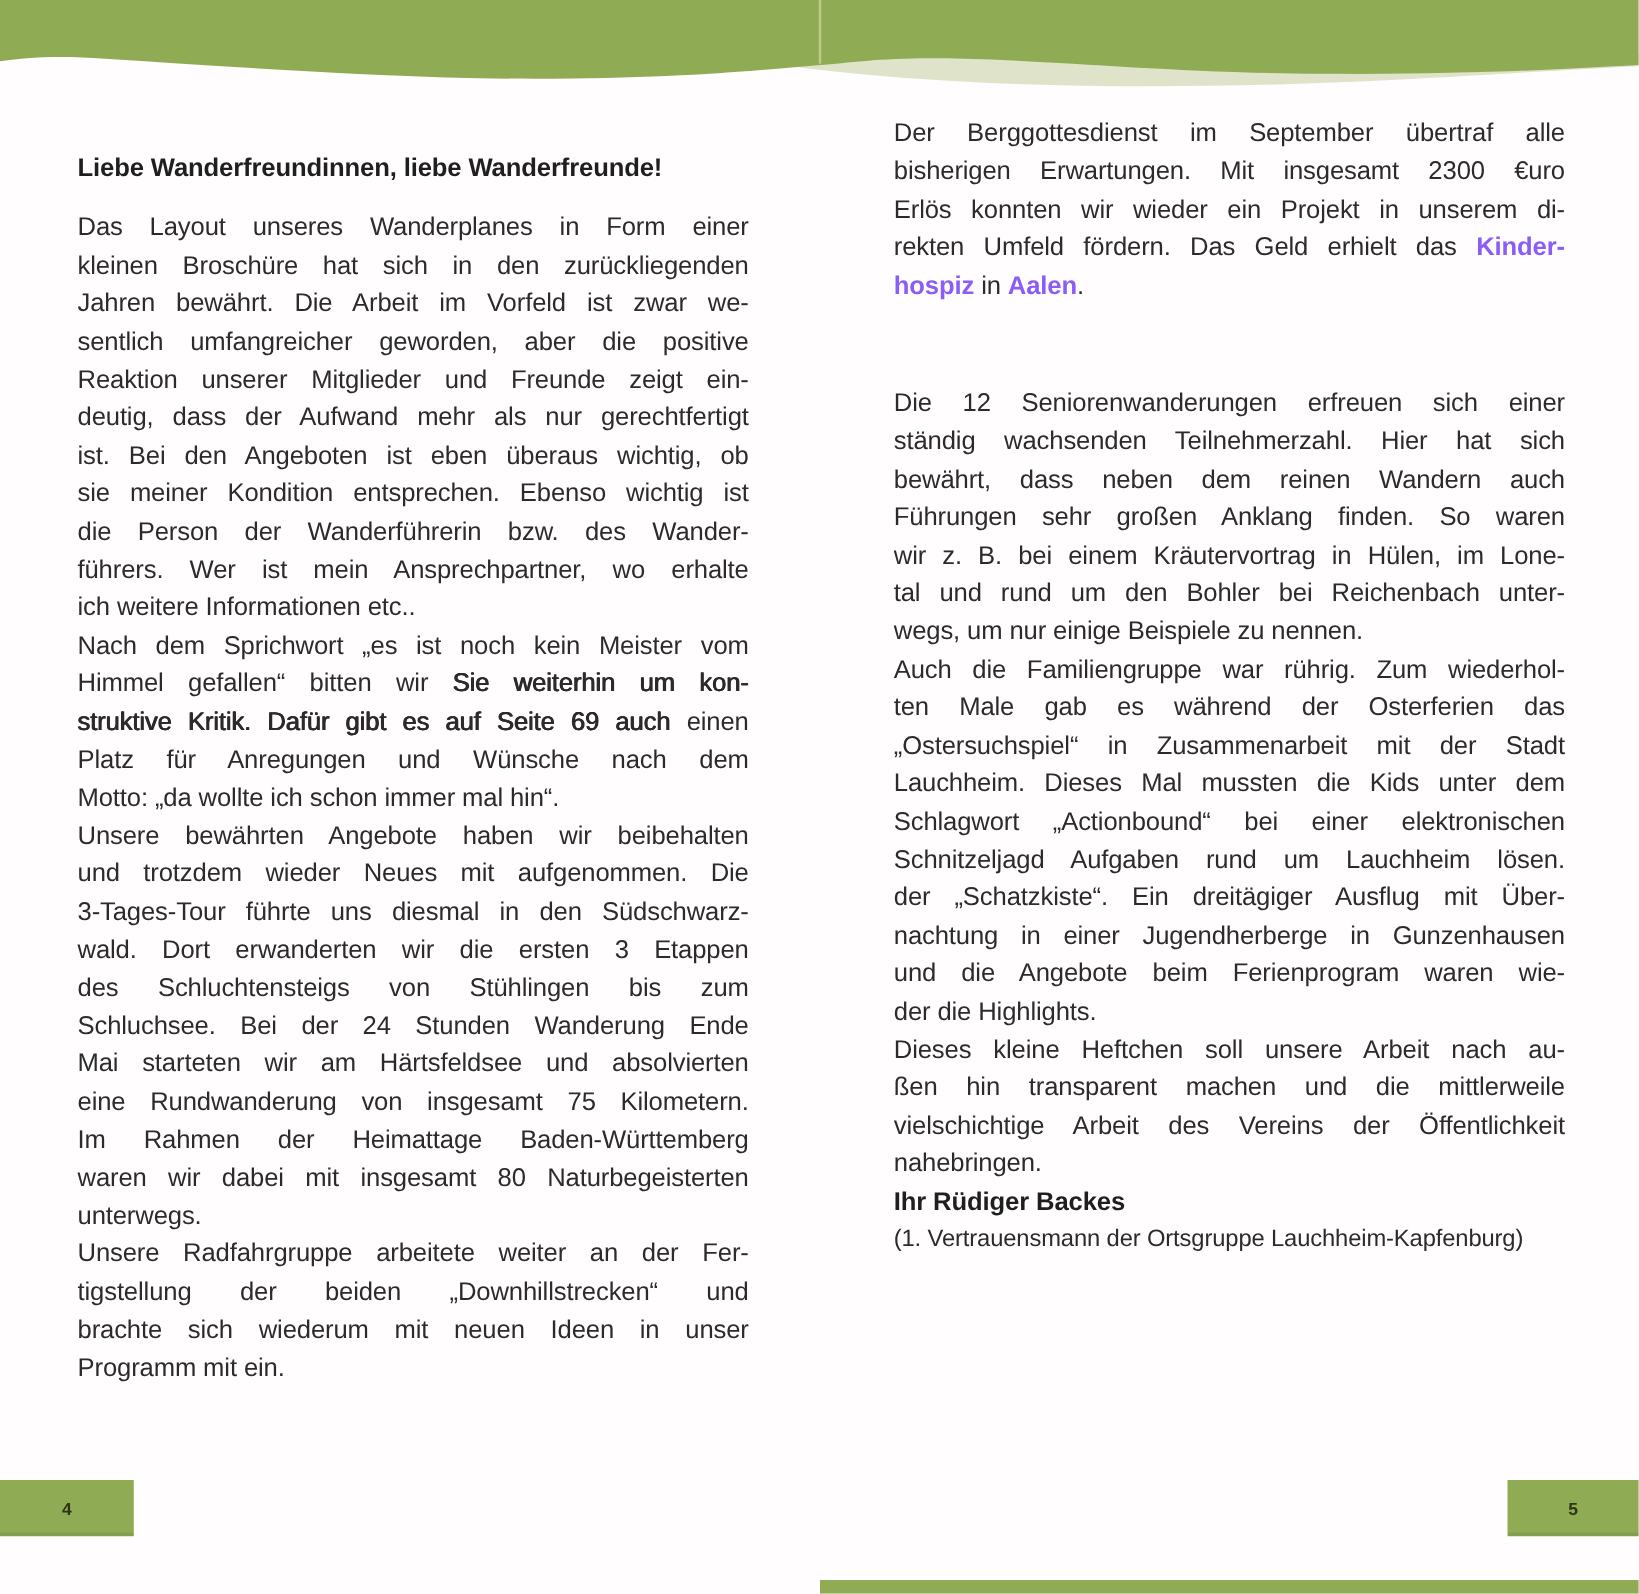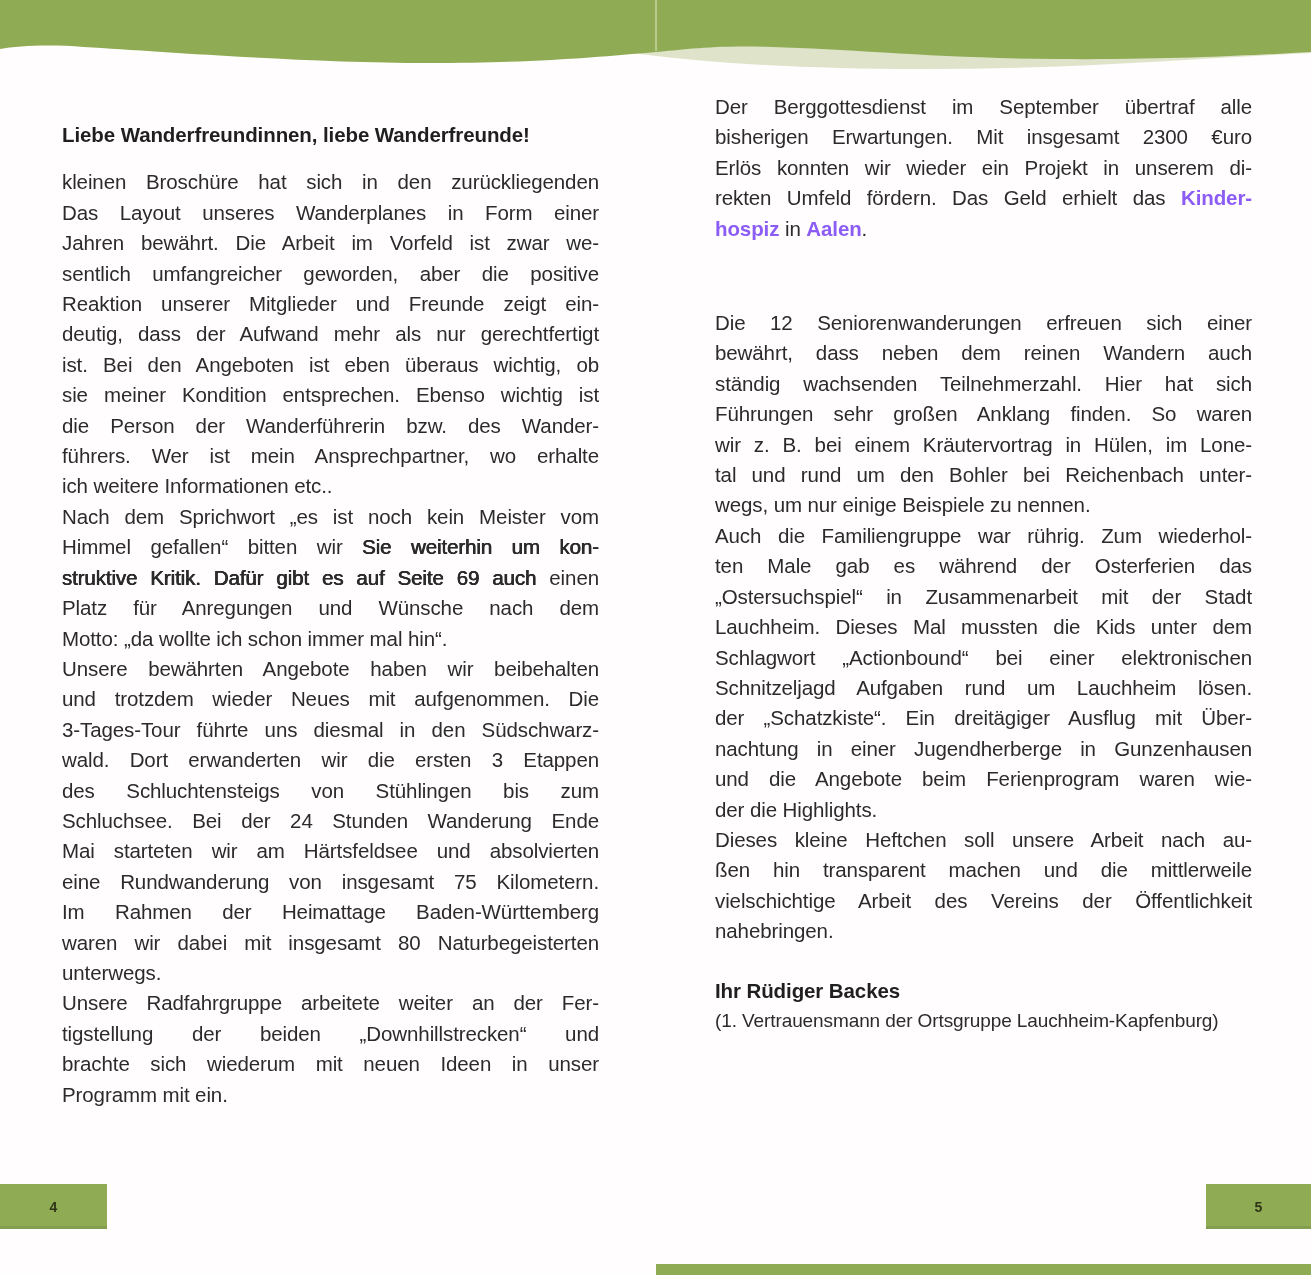--- a/index.html
+++ b/index.html
@@ -24,21 +24,21 @@
 
   .para { margin: 0; }
   .para.gap-top { margin-top: 64px; }
 
   .line { text-align: justify; text-align-last: justify; }
   .line.last { text-align-last: left; }
 
   b { font-weight: bold; color: #8b5cf6; }
   .semi { text-shadow: 0.35px 0 0 currentColor, -0.35px 0 0 currentColor; }
 
-  .signature { margin-top: 29px; font-weight: bold; font-size: 20.5px; color: #1f1f1f; }
+  .signature { font-weight: bold; font-size: 20.5px; color: #1f1f1f; }
   .signature-note { font-size: 19px; line-height: 29px; }
 
   
   .page-tab {
     position: absolute; top: 1184px; height: 45px;
     background: var(--accent-green, #8fac55);
     box-shadow: inset 0 -3px 0 rgba(0,0,0,0.08);
     display: flex; align-items: center; justify-content: center;
     font-size: 14px; font-weight: bold; color: #2f3418;
   }
@@ -56,22 +56,22 @@
 
 <svg class="header-wave" viewBox="0 0 1311 80" preserveAspectRatio="none" aria-hidden="true">
   <path d="M640,54 C790,73 980,72 1150,62 C1220,58 1270,55 1311,53 L1311,44 L640,44 Z" fill="#ccd6ae" opacity="0.65"></path>
   <path d="M0,0 H1311 V52 C1255,55 1175,60 1055,59 C935,58 852,49 772,47 C712,45 682,50 656,52 C598,57 538,63 428,63 C308,63 168,52 84,47 C48,44 18,46 0,49 Z" fill="#8fac55"></path>
   <rect x="655" y="0" width="2" height="51" fill="#c3d095" opacity="0.85"></rect>
 </svg>
 
 <main class="col col-left">
   <h1 class="page-title">Liebe Wanderfreundinnen, liebe Wanderfreunde!</h1>
   <div class="para">
+      <div class="line">Das Layout unseres Wanderplanes in Form einer</div>
       <div class="line">kleinen Broschüre hat sich in den zurückliegenden</div>
-      <div class="line">Das Layout unseres Wanderplanes in Form einer</div>
       <div class="line">Jahren bewährt. Die Arbeit im Vorfeld ist zwar we-</div>
       <div class="line">sentlich umfangreicher geworden, aber die positive</div>
       <div class="line">Reaktion unserer Mitglieder und Freunde zeigt ein-</div>
       <div class="line">deutig, dass der Aufwand mehr als nur gerechtfertigt</div>
       <div class="line">ist. Bei den Angeboten ist eben überaus wichtig, ob</div>
       <div class="line">sie meiner Kondition entsprechen. Ebenso wichtig ist</div>
       <div class="line">die Person der Wanderführerin bzw. des Wander-</div>
       <div class="line">führers. Wer ist mein Ansprechpartner, wo erhalte</div>
       <div class="line last">ich weitere Informationen etc..</div>
     </div>
@@ -106,22 +106,22 @@
 <main class="col col-right">
   <div class="para">
       <div class="line">Der Berggottesdienst im September übertraf alle</div>
       <div class="line">bisherigen Erwartungen. Mit insgesamt 2300 €uro</div>
       <div class="line">Erlös konnten wir wieder ein Projekt in unserem di-</div>
       <div class="line">rekten Umfeld fördern. Das Geld erhielt das <b>Kinder-</b></div>
       <div class="line last"><b>hospiz</b> in <b>Aalen</b>.</div>
     </div>
   <div class="para gap-top">
       <div class="line">Die 12 Seniorenwanderungen erfreuen sich einer</div>
+      <div class="line">ständig wachsenden Teilnehmerzahl. Hier hat sich</div>
       <div class="line">bewährt, dass neben dem reinen Wandern auch</div>
-      <div class="line">ständig wachsenden Teilnehmerzahl. Hier hat sich</div>
       <div class="line">Führungen sehr großen Anklang finden. So waren</div>
       <div class="line">wir z. B. bei einem Kräutervortrag in Hülen, im Lone-</div>
       <div class="line">tal und rund um den Bohler bei Reichenbach unter-</div>
       <div class="line last">wegs, um nur einige Beispiele zu nennen.</div>
     </div>
   <div class="para">
       <div class="line">Auch die Familiengruppe war rührig. Zum wiederhol-</div>
       <div class="line">ten Male gab es während der Osterferien das</div>
       <div class="line">„Ostersuchspiel“ in Zusammenarbeit mit der Stadt</div>
       <div class="line">Lauchheim. Dieses Mal mussten die Kids unter dem</div>

